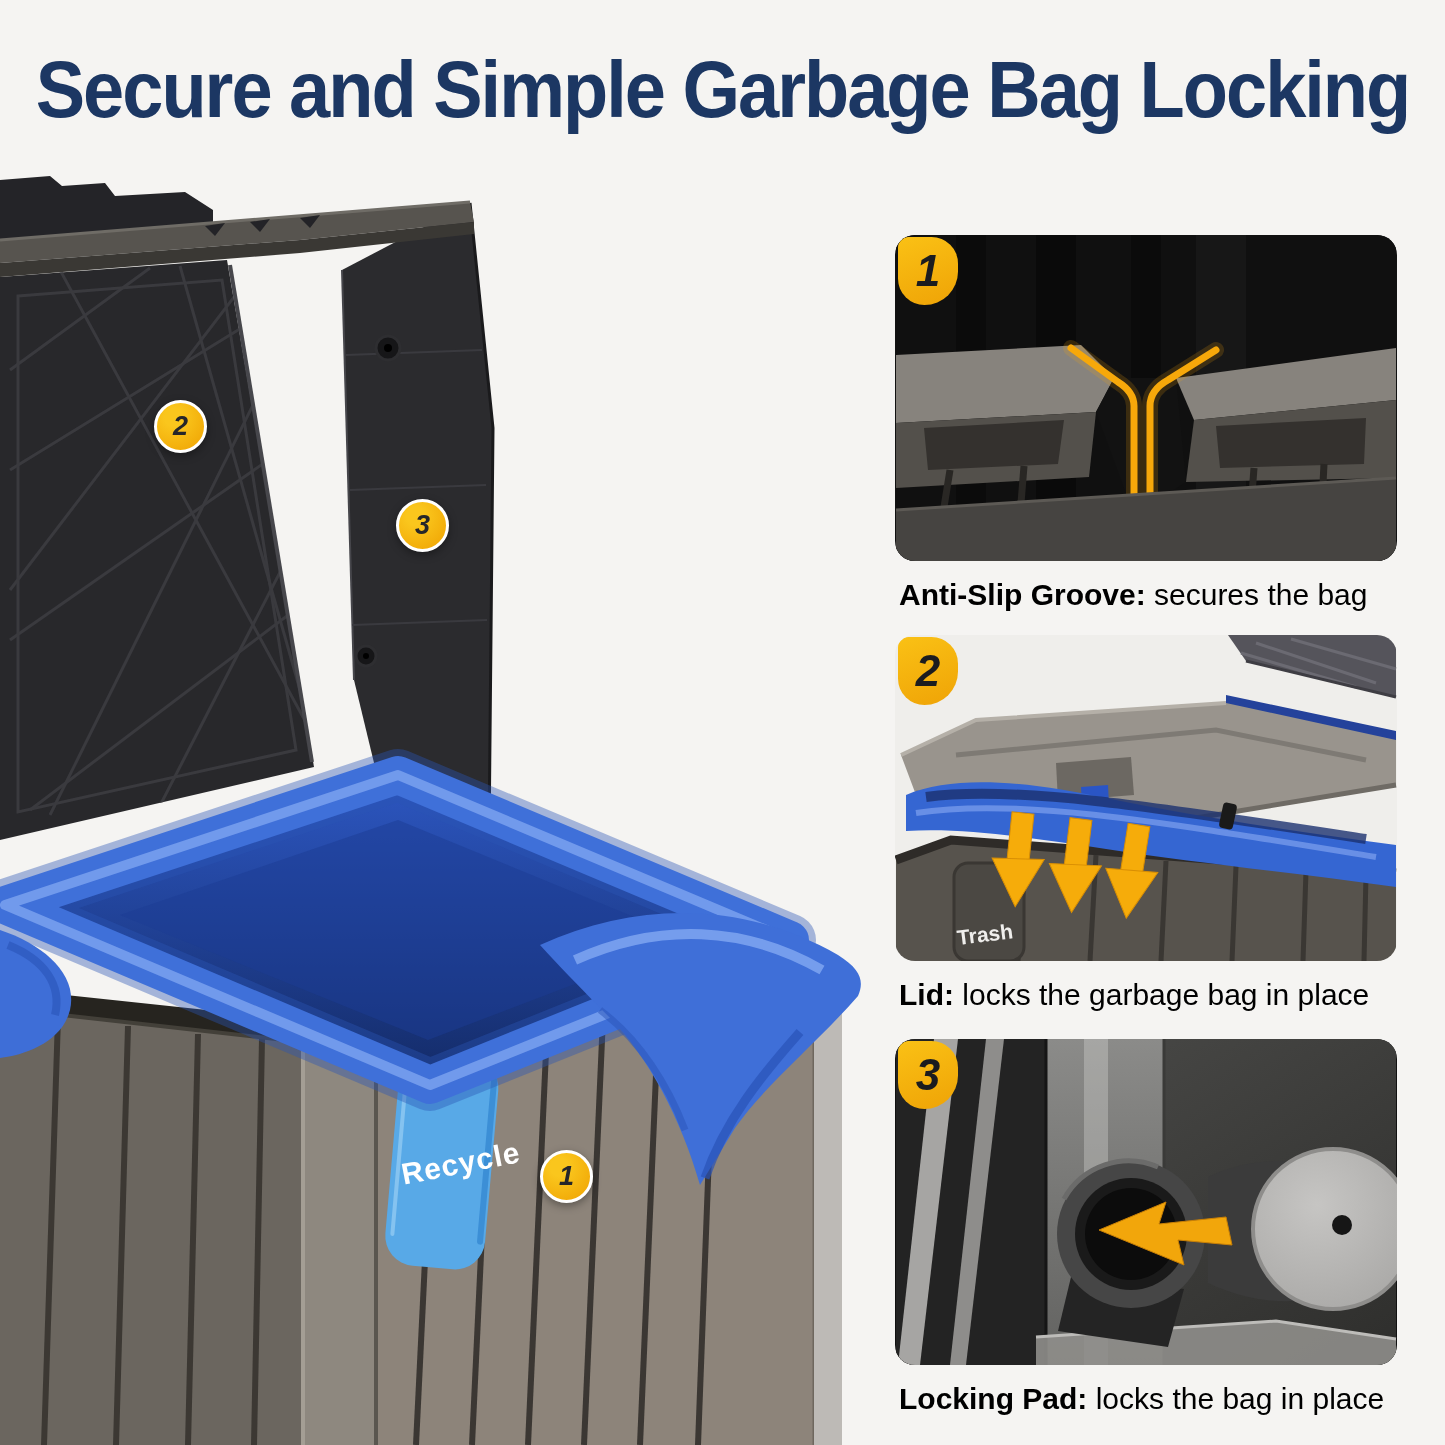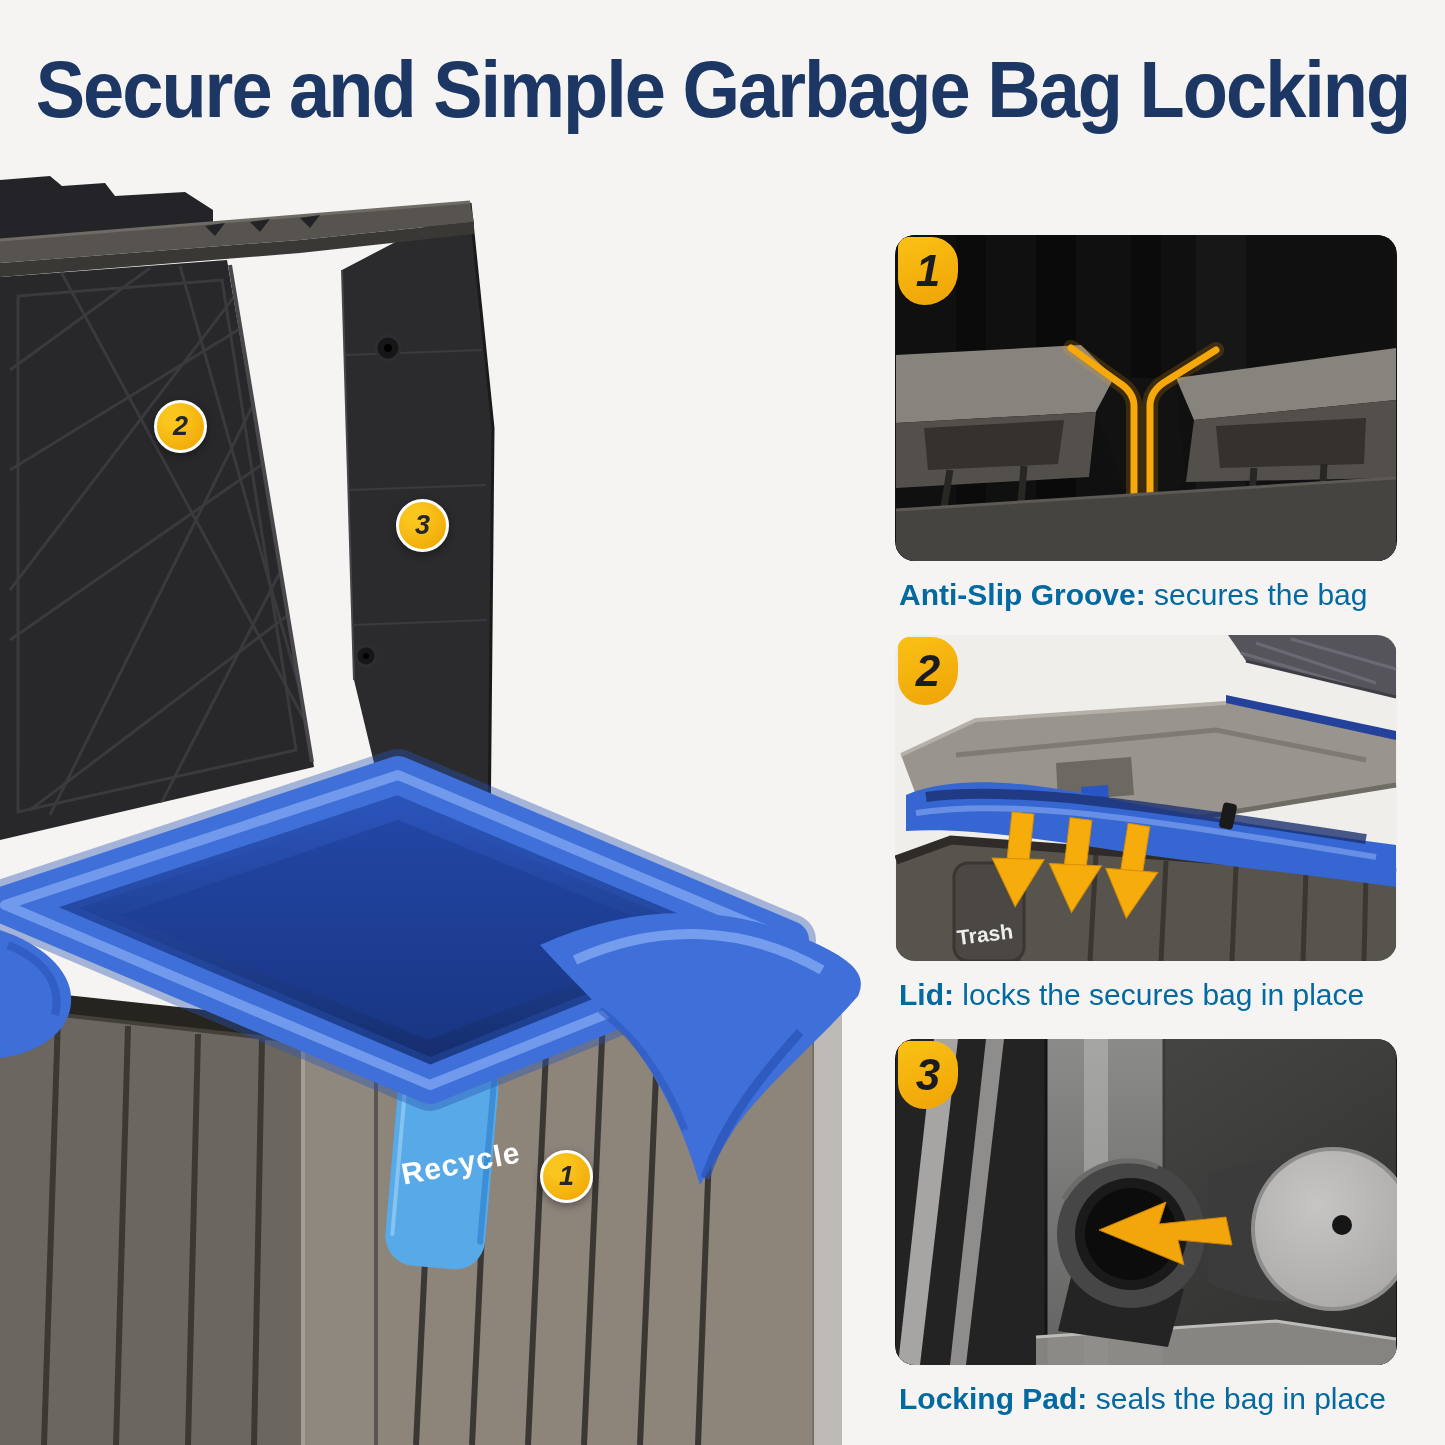--- a/index.html
+++ b/index.html
@@ -37,21 +37,21 @@
   }
   .panel-img svg{display:block;}
   .pbadge{
     position:absolute;left:3px;top:2px;width:60px;height:68px;
     background:linear-gradient(160deg,#FAC115,#EFA306);
     border-radius:12px 30px 38px 30px;
     display:flex;align-items:center;justify-content:center;
     font-style:italic;font-weight:800;font-size:44px;color:#1B1C1F;
   }
   .caption{
-    margin:15px 0 0 4px;font-size:30px;line-height:1.25;color:#0369a1;
+    margin:15px 0 0 4px;font-size:30px;line-height:1.25;color:#000000;
   }
   .caption .cb{font-weight:700;}
   .caption .cr{font-weight:400;}
 </style>
 </head>
 <body>
 
 <h1 class="page-title">Secure and Simple Garbage Bag Locking</h1>
 
 <div class="main-photo">
@@ -258,21 +258,21 @@
             <polygon points="-26,48 26,44 2,94"></polygon>
           </g>
         <g transform="translate(243,190) rotate(9)">
             <rect x="-11" y="0" width="22" height="52"></rect>
             <polygon points="-26,48 26,44 2,94"></polygon>
           </g>
       </g>
     </svg>
     <div class="pbadge">2</div>
   </div>
-  <figcaption class="caption"><span class="cb">Lid:</span><span class="cr"> locks the secures bag in place</span></figcaption>
+  <figcaption class="caption"><span class="cb">Lid:</span><span class="cr"> locks the garbage bag in place</span></figcaption>
 </figure>
 
 <figure class="panel panel-3">
   <div class="panel-img">
     <svg width="502" height="326" viewBox="0 0 500 326">
       <defs>
         <linearGradient id="colGrad" x1="0" y1="0" x2="0" y2="1">
           <stop offset="0" stop-color="#8B8B89"></stop>
             <stop offset="1" stop-color="#626260"></stop>
         </linearGradient>
@@ -308,14 +308,14 @@
       <g>
         <path d="M312,138 C348,120 392,118 428,128 L432,256 C394,268 350,262 312,244 Z" fill="#3B3B3B"></path>
         <circle cx="437" cy="190" r="80" fill="url(#capGrad)" stroke="#8E8D8B" stroke-width="4"></circle>
         <circle cx="446" cy="186" r="10" fill="#161616"></circle>
       </g>
 
       <polygon points="203,191 270,163 263,185 330,178 336,206 282,201 288,226" fill="#F2A60B" stroke="#C87F05" stroke-width="1"></polygon>
     </svg>
     <div class="pbadge">3</div>
   </div>
-  <figcaption class="caption"><span class="cb">Locking Pad:</span><span class="cr"> seals the bag in place</span></figcaption>
+  <figcaption class="caption"><span class="cb">Locking Pad:</span><span class="cr"> locks the bag in place</span></figcaption>
 </figure>
 
 </body></html>

